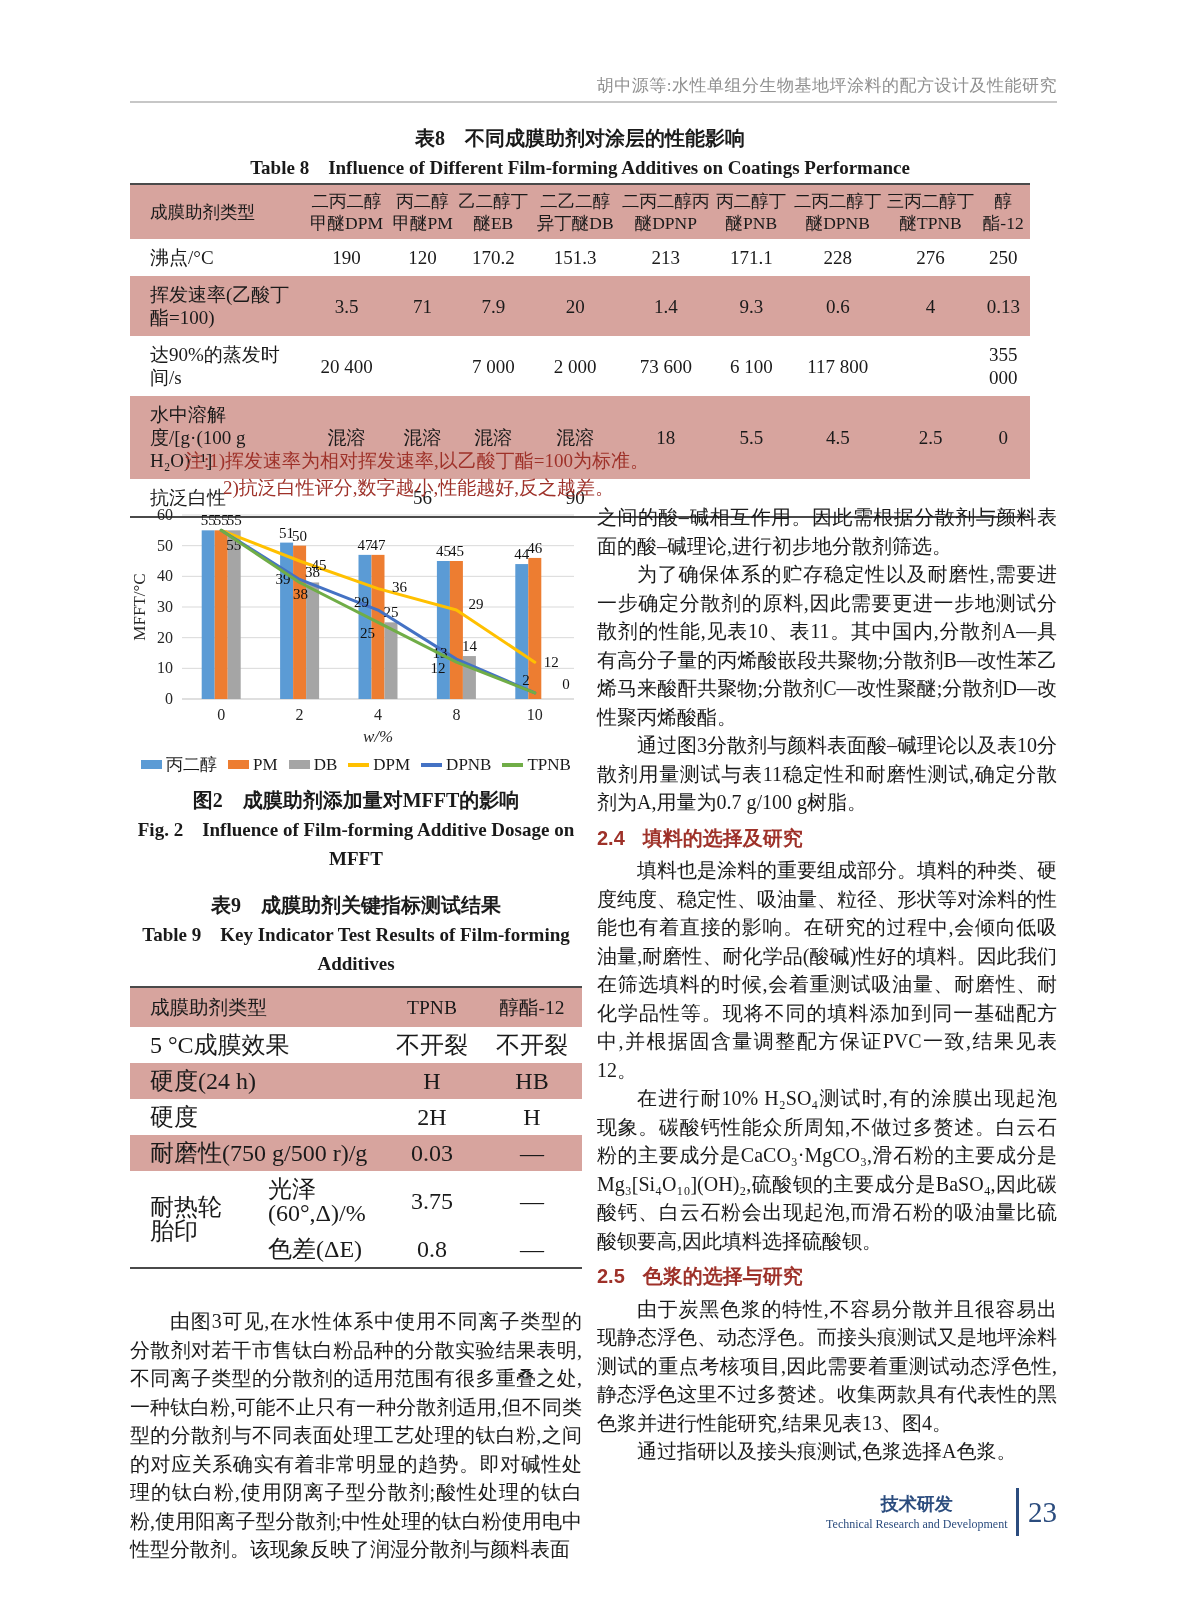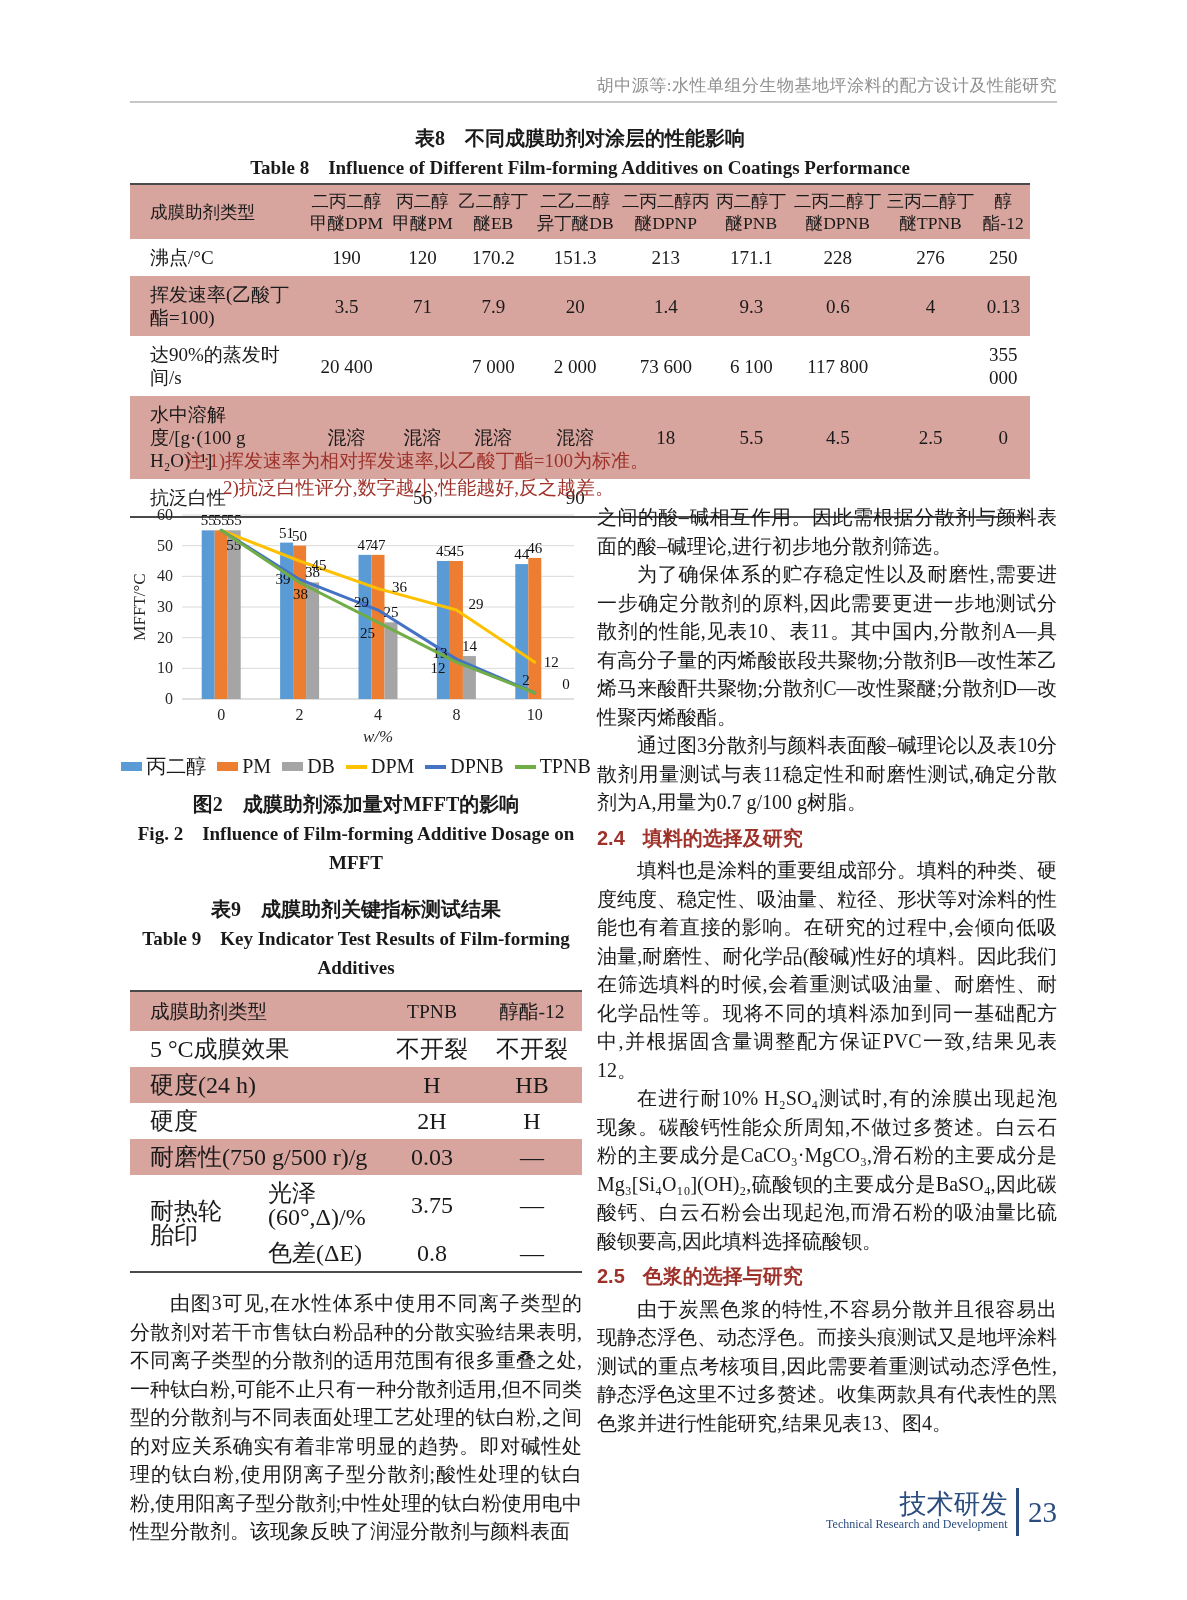--- a/index.html
+++ b/index.html
@@ -20,39 +20,39 @@
   .pink{background:#D7A49E;}
   .t8-notes{position:absolute;top:447px;left:185px;font-size:19px;line-height:27px;
       color:#9e3129;}
   .t8-notes .n2{padding-left:38px;}
   .leftcol{position:absolute;top:503px;left:130px;width:452px;}
   .rightcol{position:absolute;top:503px;left:597px;width:460px;}
   .tick{font-family:"Liberation Serif",serif;font-size:16px;fill:#262626;}
   .axis-label{font-family:"Liberation Serif",serif;font-size:17px;fill:#262626;}
   .dlabel{font-family:"Liberation Serif",serif;font-size:15px;fill:#111;}
   .legend{display:flex;justify-content:center;align-items:center;gap:11px;
-      font-size:20px;margin-top:2px;}
+      font-size:17px;margin-top:2px;}
   .lg-item{display:inline-flex;align-items:center;gap:4px;white-space:nowrap;}
   .sw-bar{display:inline-block;width:21px;height:9px;}
   .sw-line{display:inline-block;width:21px;height:4px;}
   .fig-cap{ text-align:center;margin-top:10px;}
   .t9-cap{text-align:center;margin-top:18px;}
   .t9{width:452px;margin-top:8px;border-top:2px solid #4a4a4a;border-bottom:2px solid #4a4a4a;}
   .t9 th{font-size:19.5px;font-weight:normal;padding:6px 4px;text-align:center;}
   .t9 td{font-size:24px;padding:6px 4px;text-align:center;line-height:24px;}
   .body-text{font-size:20px;line-height:28.5px;text-align:justify;}
   .body-text p{margin:0;}
   .indent{text-indent:2em;}
-  .left-par{margin-top:16px;font-family:Liberation Serif, serif;}
+  .left-par{margin-top:38px;font-family:Liberation Serif, serif;}
   .sec-h{color:#9e3129;font-weight:bold;font-size:20px;line-height:28.5px;margin:7px 0 4px 0;
       font-family:"Liberation Sans","DejaVu Sans",sans-serif;}
   .sec-h .num{margin-right:18px;}
   .page-footer{position:absolute;top:1488px;right:130px;display:flex;align-items:center;}
   .f-labels{text-align:right;color:#2b4c7e;margin-right:8px;}
-  .f-zh{font-size:27px;font-weight:normal;font-family:"Liberation Sans","DejaVu Sans",sans-serif;line-height:24px;}
+  .f-zh{font-size:18px;font-weight:bold;font-family:"Liberation Sans","DejaVu Sans",sans-serif;line-height:24px;text-align:center;}
   .f-en{font-size:12px;font-weight:normal;line-height:16px;}
   .f-bar{width:3.5px;height:48px;background:#2b4c7e;margin-right:9px;}
   .f-num{font-size:29px;color:#2b4c7e;}
 </style>
 </head>
 <body>
 
 <div class="page">
 
   <div class="page-header">胡中源等:水性单组分生物基地坪涂料的配方设计及性能研究</div>
@@ -312,20 +312,21 @@
     <p class="indent">通过图3分散剂与颜料表面酸–碱理论以及表10分散剂用量测试与表11稳定性和耐磨性测试,确定分散剂为A,用量为0.7 g/100 g树脂。</p>
     <div class="sec-h">
       <span class="num">2.4</span><span>填料的选择及研究</span>
     </div>
     <p class="indent">填料也是涂料的重要组成部分。填料的种类、硬度纯度、稳定性、吸油量、粒径、形状等对涂料的性能也有着直接的影响。在研究的过程中,会倾向低吸油量,耐磨性、耐化学品(酸碱)性好的填料。因此我们在筛选填料的时候,会着重测试吸油量、耐磨性、耐化学品性等。现将不同的填料添加到同一基础配方中,并根据固含量调整配方保证PVC一致,结果见表12。</p>
     <p class="indent">在进行耐10% H₂SO₄测试时,有的涂膜出现起泡现象。碳酸钙性能众所周知,不做过多赘述。白云石粉的主要成分是CaCO₃·MgCO₃,滑石粉的主要成分是Mg₃[Si₄O₁₀](OH)₂,硫酸钡的主要成分是BaSO₄,因此碳酸钙、白云石粉会出现起泡,而滑石粉的吸油量比硫酸钡要高,因此填料选择硫酸钡。</p>
     <div class="sec-h">
       <span class="num">2.5</span><span>色浆的选择与研究</span>
     </div>
     <p class="indent">由于炭黑色浆的特性,不容易分散并且很容易出现静态浮色、动态浮色。而接头痕测试又是地坪涂料测试的重点考核项目,因此需要着重测试动态浮色性,静态浮色这里不过多赘述。收集两款具有代表性的黑色浆并进行性能研究,结果见表13、图4。</p>
+    <p class="indent">通过指研以及接头痕测试,色浆选择A色浆。</p>
   </div>
 
   <div class="page-footer">
     <div class="f-labels">
       <div class="f-zh">技术研发</div>
       <div class="f-en">Technical Research and Development</div>
     </div>
     <div class="f-bar"></div>
     <div class="f-num">23</div>
   </div>

